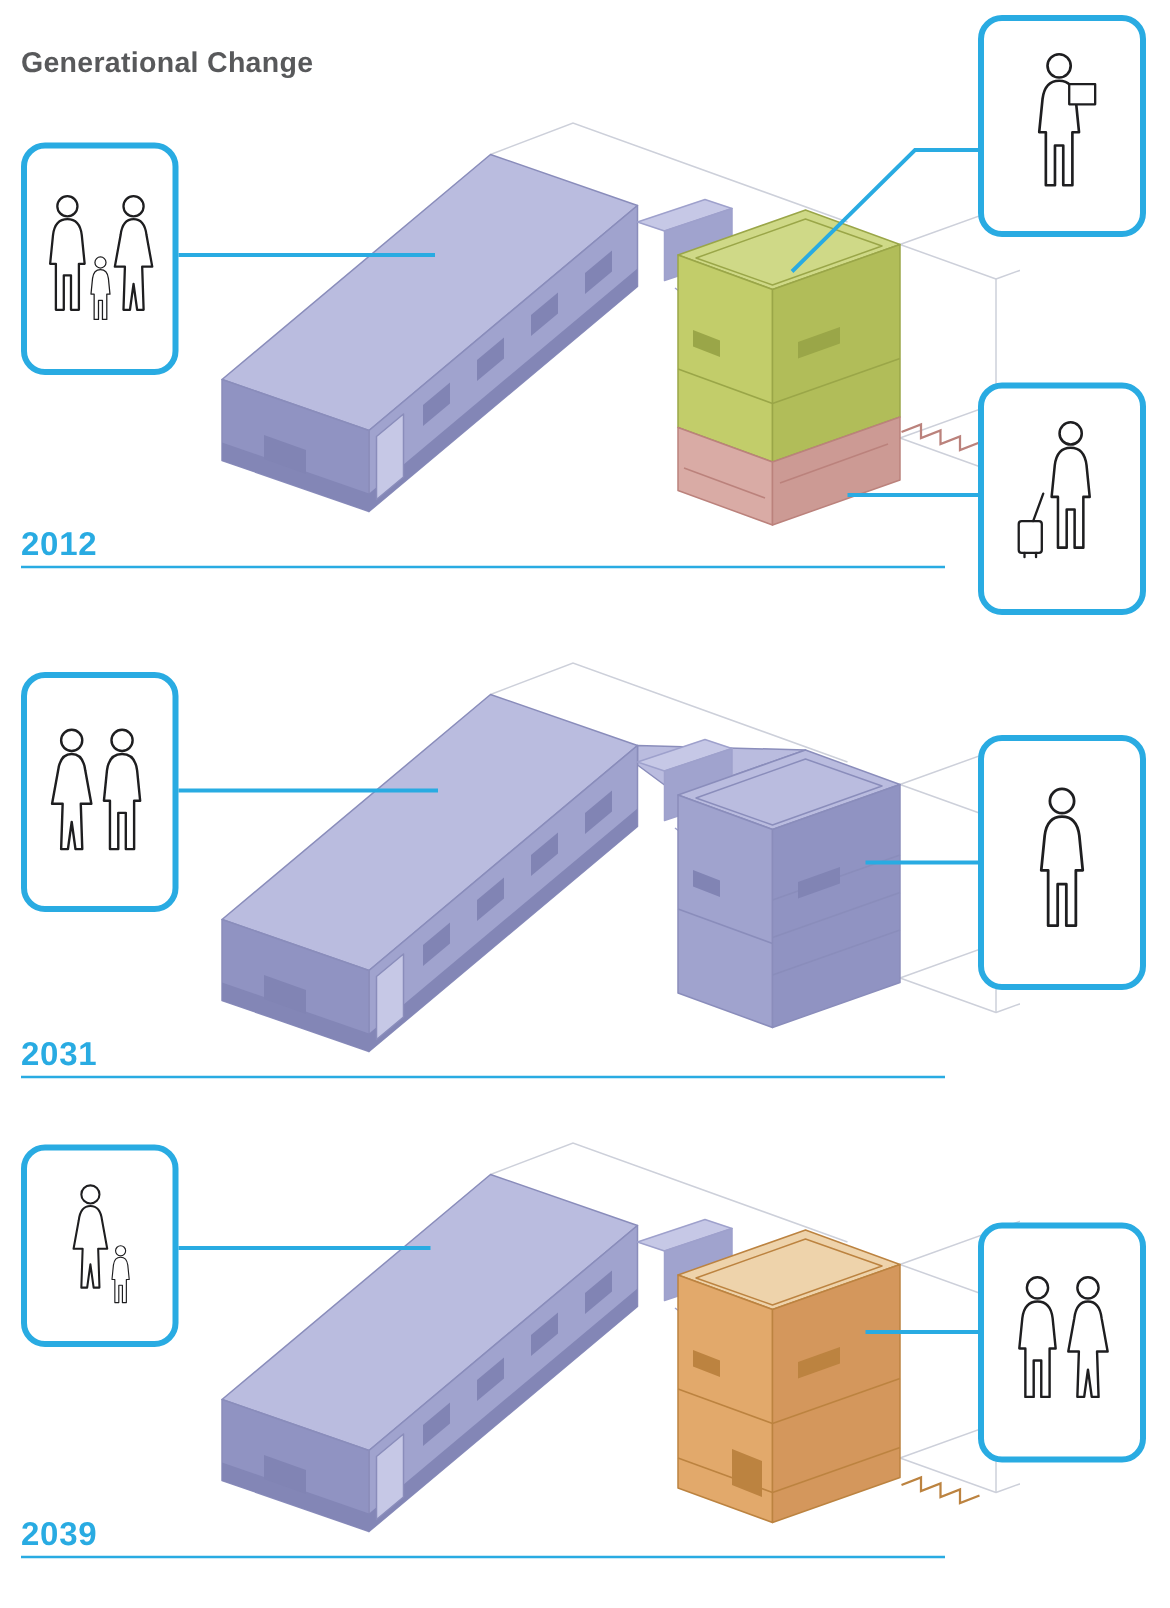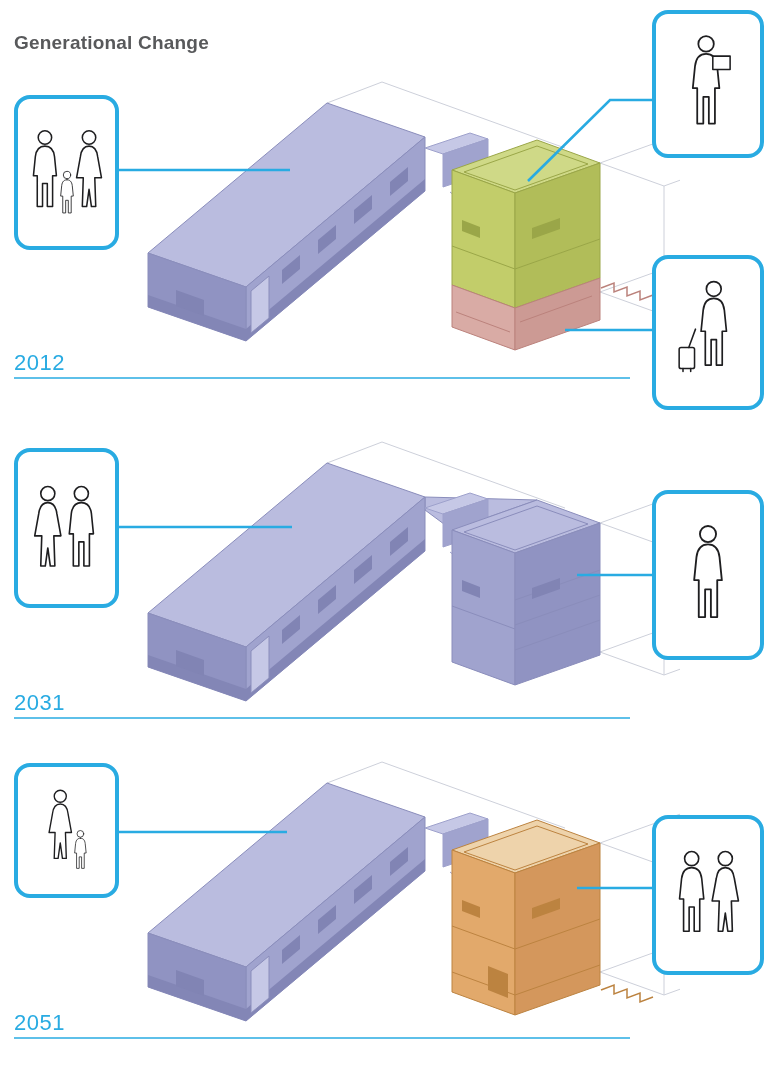--- a/index.html
+++ b/index.html
@@ -17,21 +17,21 @@
   .overlay  { position:absolute; left:0; top:0; z-index:2; pointer-events:none; }
   .callout {
     position:absolute; z-index:3; background:#fff;
     border:4px solid #29abe2; border-radius:16px;
     box-sizing:border-box; padding:2px;
   }
   .callout svg { width:100%; height:100%; display:block; }
   .fig { fill:#ffffff; stroke:#1e1e20; stroke-width:1.6; stroke-linejoin:round; stroke-linecap:round; }
   .year {
     position:absolute; z-index:3;
-    font-size:22px; font-weight:normal; color:#29abe2; letter-spacing:.5px;
+    font-size:22px; font-weight:bold; color:#29abe2; letter-spacing:.5px;
   }
   .ghost { fill:none; stroke:#cdd0da; stroke-width:1; }
   .thinline { stroke-width:1; fill:none; }
   polygon { stroke-linejoin:round; }
   .defs-svg { position:absolute; width:0; height:0; overflow:hidden; }
 </style>
 </head>
 <body>
 
 <svg class="defs-svg" aria-hidden="true">
@@ -254,13 +254,13 @@
 
 <div class="callout" style="left:652px; top:815px; width:112px; height:160px;" role="img" aria-label="young couple">
   <svg viewBox="0 0 104 152">
     <use class="fig" href="#fig-man" transform="translate(35,78) scale(1.05)"></use>
     <use class="fig" href="#fig-woman" transform="translate(70,78) scale(1.05)"></use>
   </svg>
 </div>
 
 <div class="year" style="left:14px; top:350px;">2012</div>
 <div class="year" style="left:14px; top:690px;">2031</div>
-<div class="year" style="left:14px; top:1010px;">2051</div>
+<div class="year" style="left:14px; top:1010px;">2039</div>
 
 </body></html>

